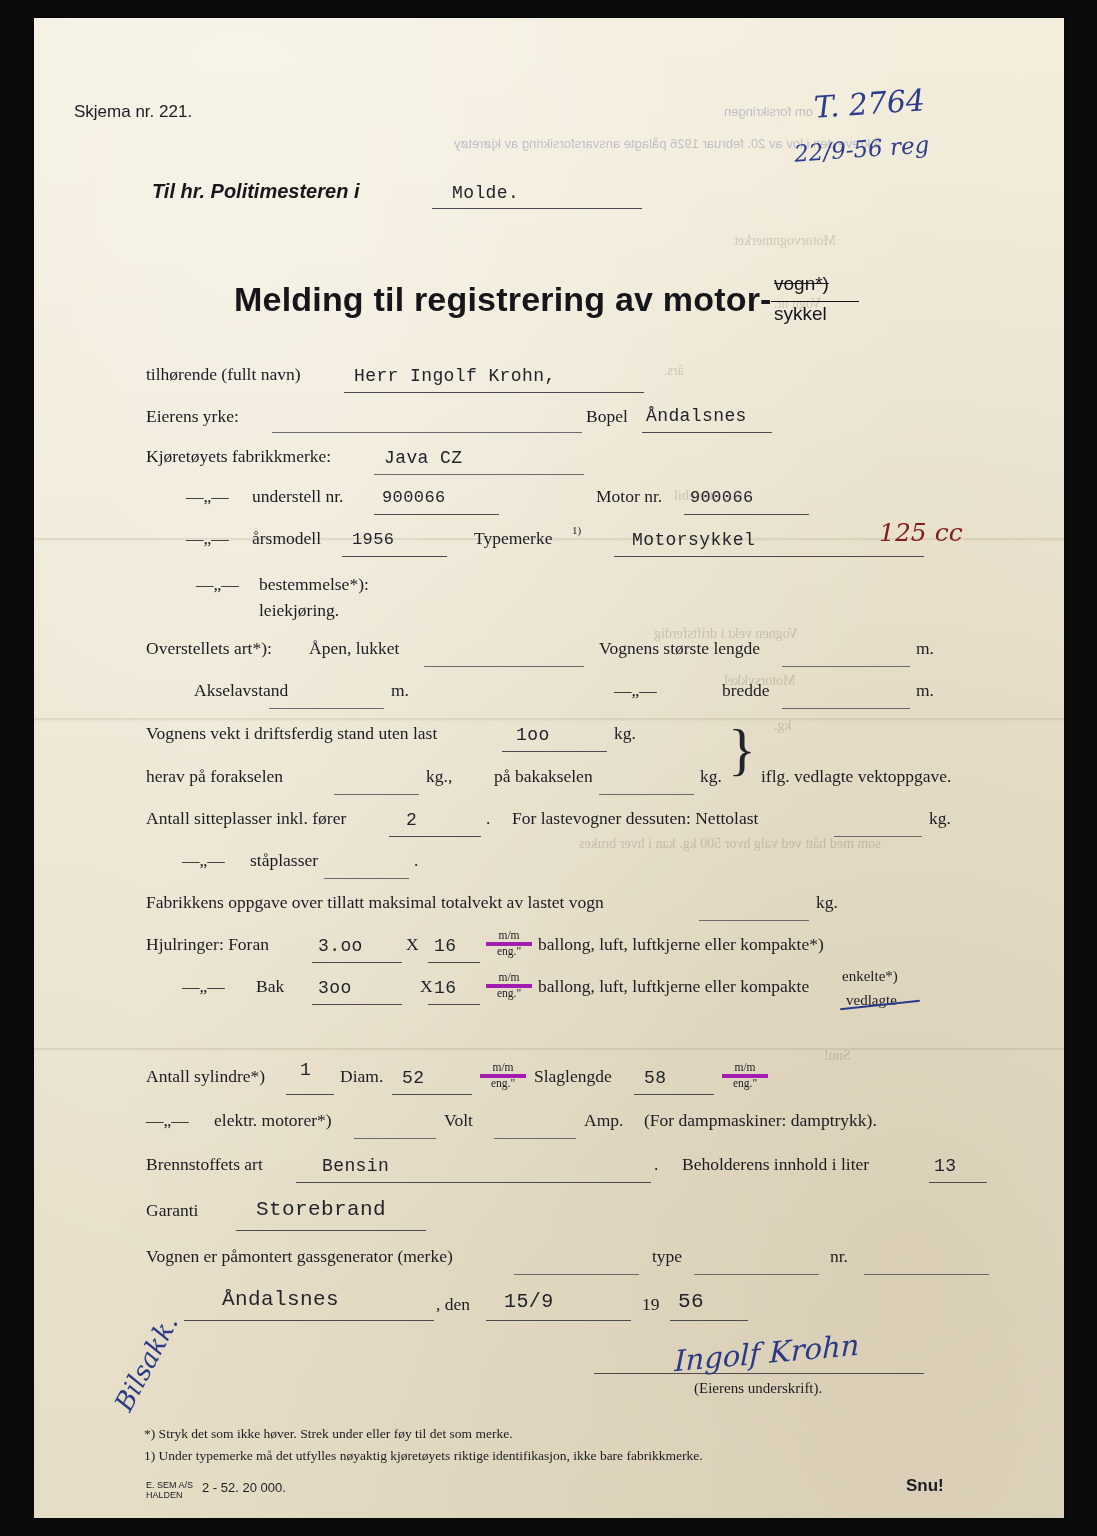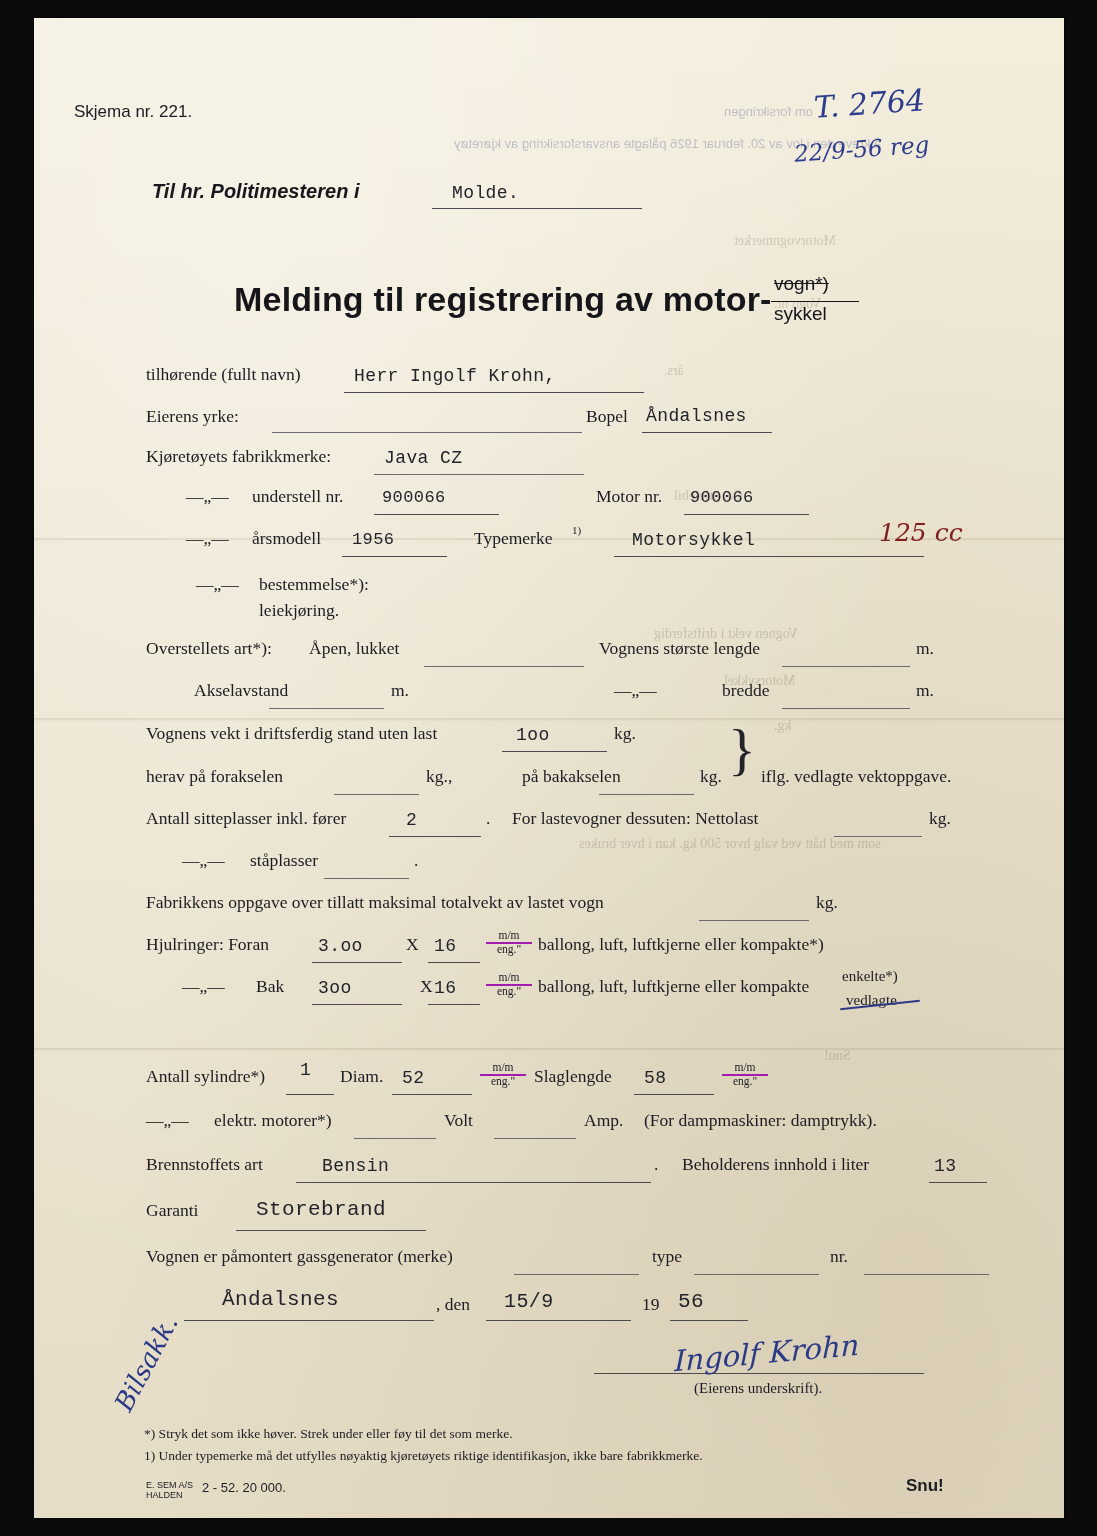--- a/index.html
+++ b/index.html
@@ -82,21 +82,21 @@
 
   .frac{
     position:absolute;
     font-family:"Liberation Serif", serif;
     font-size:11.5px;
     line-height:11px;
     color:#1c1c22;
     text-align:center;
   }
   .frac span{display:block;}
-  .frac .top{border-bottom:2px solid #a21caf;padding-bottom:1px;}
+  .frac .top{border-bottom:4px solid #a21caf;padding-bottom:1px;}
 
   .brace{
     position:absolute;
     font-size:58px;
     font-family:"Liberation Serif", serif;
     color:#23232a;
     line-height:1;
   }
 
   .footnote{font-size:13.5px;color:#1c1c22;}
@@ -252,21 +252,21 @@
     <div class="t lbl" style="left:882px;top:662px;">m.</div>
 
     <div class="t lbl" style="left:112px;top:705px;">Vognens vekt i driftsferdig stand uten last</div>
     <div class="rule" style="left:468px;top:733px;width:105px;"></div>
     <div class="t tw tw-b" style="left:482px;top:707px;">1oo</div>
     <div class="t lbl" style="left:580px;top:705px;">kg.</div>
 
     <div class="t lbl" style="left:112px;top:748px;">herav på forakselen</div>
     <div class="rule-l" style="left:300px;top:776px;width:85px;"></div>
     <div class="t lbl" style="left:392px;top:748px;">kg.,</div>
-    <div class="t lbl" style="left:460px;top:748px;margin-left:28px;">på bakakselen</div>
+    <div class="t lbl" style="left:460px;top:748px;">på bakakselen</div>
     <div class="rule-l" style="left:565px;top:776px;width:95px;"></div>
     <div class="t lbl" style="left:666px;top:748px;">kg.</div>
     <div class="brace" style="left:694px;top:703px;">}</div>
     <div class="t lbl" style="left:727px;top:748px;">iflg. vedlagte vektoppgave.</div>
 
     <div class="t lbl" style="left:112px;top:790px;">Antall sitteplasser inkl. fører</div>
     <div class="rule" style="left:355px;top:818px;width:92px;"></div>
     <div class="t tw tw-b" style="left:372px;top:792px;">2</div>
     <div class="t lbl" style="left:452px;top:790px;">.</div>
     <div class="t lbl" style="left:478px;top:790px;">For lastevogner dessuten:  Nettolast</div>

